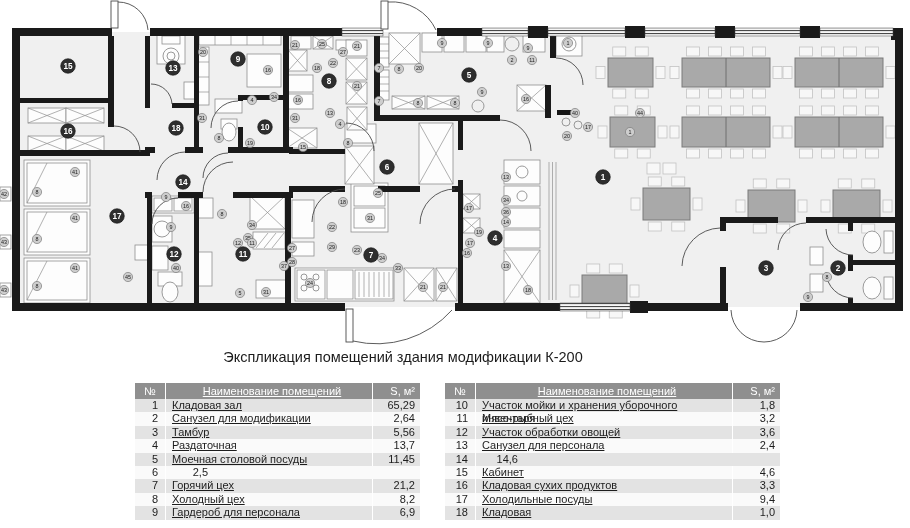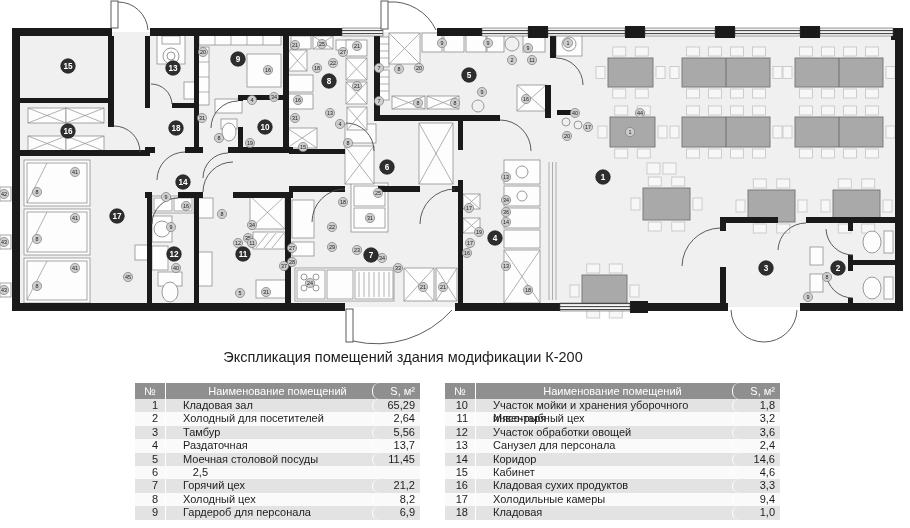--- a/index.html
+++ b/index.html
@@ -9,22 +9,22 @@
   .title{position:absolute;top:349px;left:0;width:806px;text-align:center;
          font-size:14.5px;color:#1c1c1c;}
   .expl{position:absolute;top:383px;font-size:11px;color:#1d1d1d;}
   .expl.left{left:135px;width:285px;}
   .expl.right{left:445px;width:335px;}
   .thead{display:flex;background:#8f8f8f;color:#ffffff;height:16px;line-height:16px;}
   .thead .c-num{text-align:center;}
   .thead .c-name{text-align:center;}
   .thead .c-area{text-align:right;padding-right:5px;}
   .c-num{width:30px;box-sizing:border-box;}
-  .c-name{flex:1;box-sizing:border-box;border-left:1px solid #fff;padding-left:17px;}
-  .c-area{width:48px;box-sizing:border-box;border-left:1px solid #fff;text-align:right;padding-right:5px;border-radius:7px;}
+  .c-name{flex:1;box-sizing:border-box;border-left:1px solid #fff;padding-left:6px;text-decoration:underline;}
+  .c-area{width:48px;box-sizing:border-box;border-left:1px solid #fff;text-align:right;padding-right:5px;}
   .trow{display:flex;height:13.4px;line-height:13.4px;}
   .trow .c-num{text-align:right;padding-right:7px;}
   .trow:nth-child(odd){background:#e3e3e3;}
   .trow:nth-child(even){background:#fafafa;}
 </style>
 </head>
 <body>
 
 <div class="page">
 
@@ -825,21 +825,21 @@
       <span class="c-area">S, м²</span>
     </div>
     <div class="tbody">
         <div class="trow">
           <span class="c-num">1</span>
           <span class="c-name">Кладовая зал</span>
           <span class="c-area">65,29</span>
         </div>
         <div class="trow">
           <span class="c-num">2</span>
-          <span class="c-name">Холодный для посетителей</span>
+          <span class="c-name">Санузел для модификации</span>
           <span class="c-area">2,64</span>
         </div>
         <div class="trow">
           <span class="c-num">3</span>
           <span class="c-name">Тамбур</span>
           <span class="c-area">5,56</span>
         </div>
         <div class="trow">
           <span class="c-num">4</span>
           <span class="c-name">Раздаточная</span>
@@ -894,36 +894,35 @@
           <span class="c-name">Участок обработки овощей</span>
           <span class="c-area">3,6</span>
         </div>
         <div class="trow">
           <span class="c-num">13</span>
           <span class="c-name">Санузел для персонала</span>
           <span class="c-area">2,4</span>
         </div>
         <div class="trow">
           <span class="c-num">14</span>
-          <span class="c-name">Коридор</span>
           <span class="c-area">14,6</span>
         </div>
         <div class="trow">
           <span class="c-num">15</span>
           <span class="c-name">Кабинет</span>
           <span class="c-area">4,6</span>
         </div>
         <div class="trow">
           <span class="c-num">16</span>
           <span class="c-name">Кладовая сухих продуктов</span>
           <span class="c-area">3,3</span>
         </div>
         <div class="trow">
           <span class="c-num">17</span>
-          <span class="c-name">Холодильные камеры</span>
+          <span class="c-name">Холодильные посуды</span>
           <span class="c-area">9,4</span>
         </div>
         <div class="trow">
           <span class="c-num">18</span>
           <span class="c-name">Кладовая</span>
           <span class="c-area">1,0</span>
         </div>
       </div>
   </div>
 </div>

